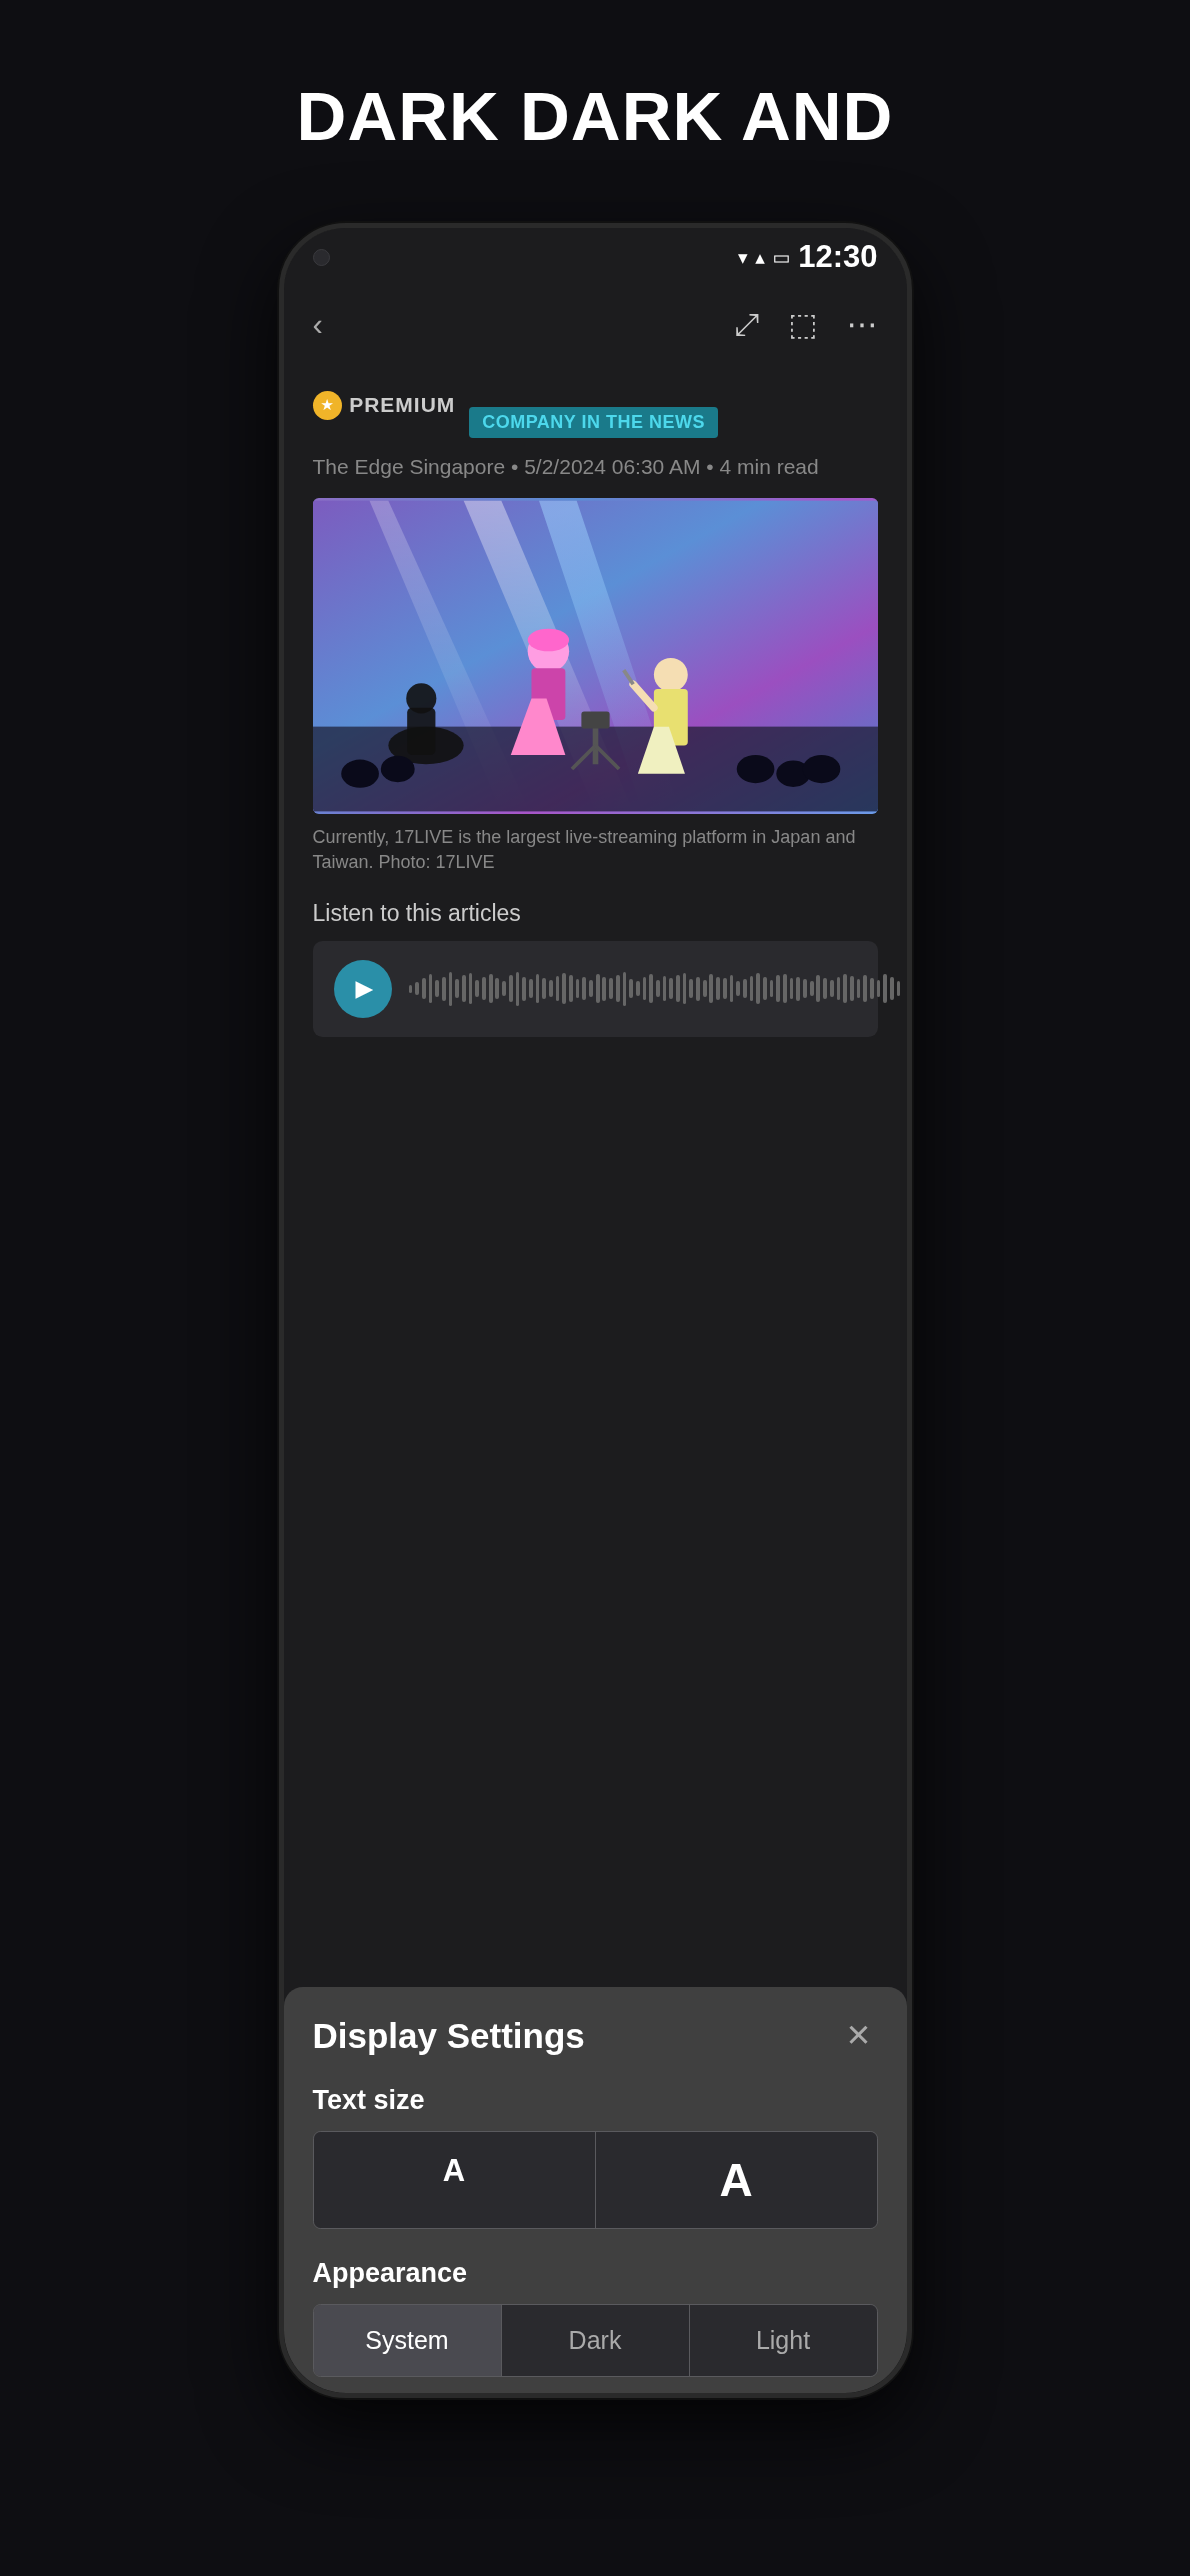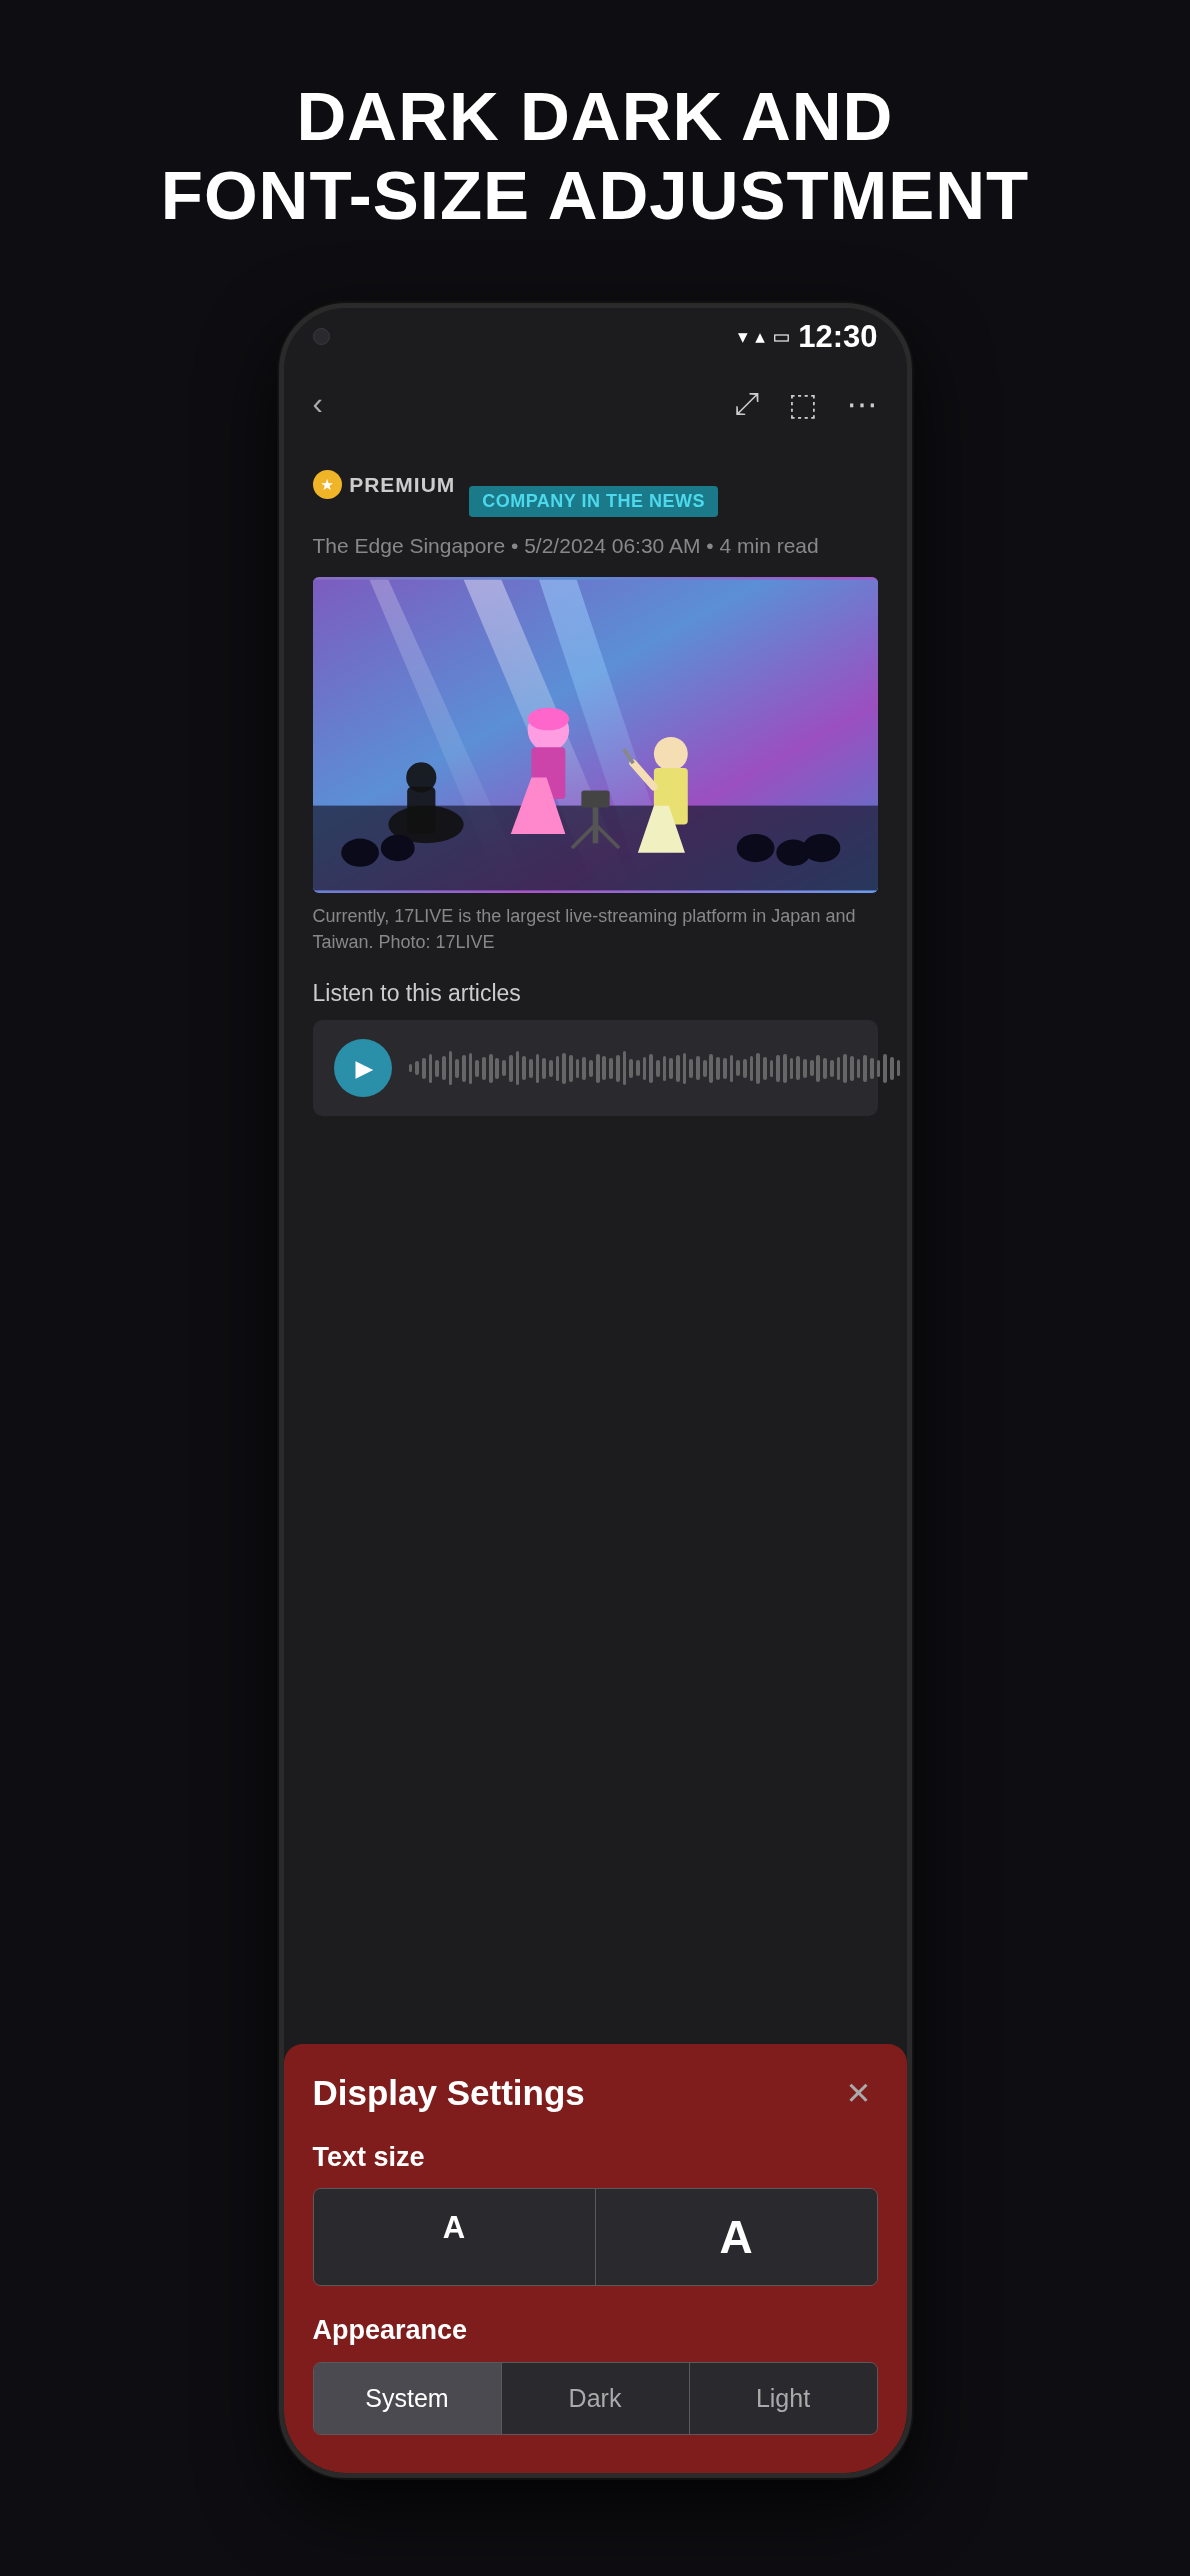--- a/index.html
+++ b/index.html
@@ -260,23 +260,23 @@
     }
 
     .waveform-bar {
       background: #666;
       border-radius: 1.9px;
       width: 3.8px;
     }
 
     
     .display-settings {
-      background: #7f1d1d;
+      background: #404040;
       border-radius: 19px 19px 0 0;
-      padding: 29px 29px 38px;
+      padding: 29px 29px 16px;
       flex-shrink: 0;
     }
 
     .settings-header {
       display: flex;
       justify-content: space-between;
       align-items: center;
       margin-bottom: 29px;
     }
 
@@ -369,21 +369,21 @@
       width: 7.7px;
       height: 86px;
       background: #2a2a2a;
       border-radius: 0 3.8px 3.8px 0;
     }
   </style>
 </head>
 <body>
 
 <h1 class="page-title">
-  <span>DARK DARK AND</span><br><span>FONT-SIZE ADJUSTMENT</span>
+  <span>DARK DARK AND</span><br>
 </h1>
 
 <div class="phone-shell">
   <div class="side-button"></div>
   <div class="phone-screen">
 
     <div class="status-bar">
       <div class="status-camera"></div>
       <div class="status-right">
         <span class="status-icon">▾</span>

